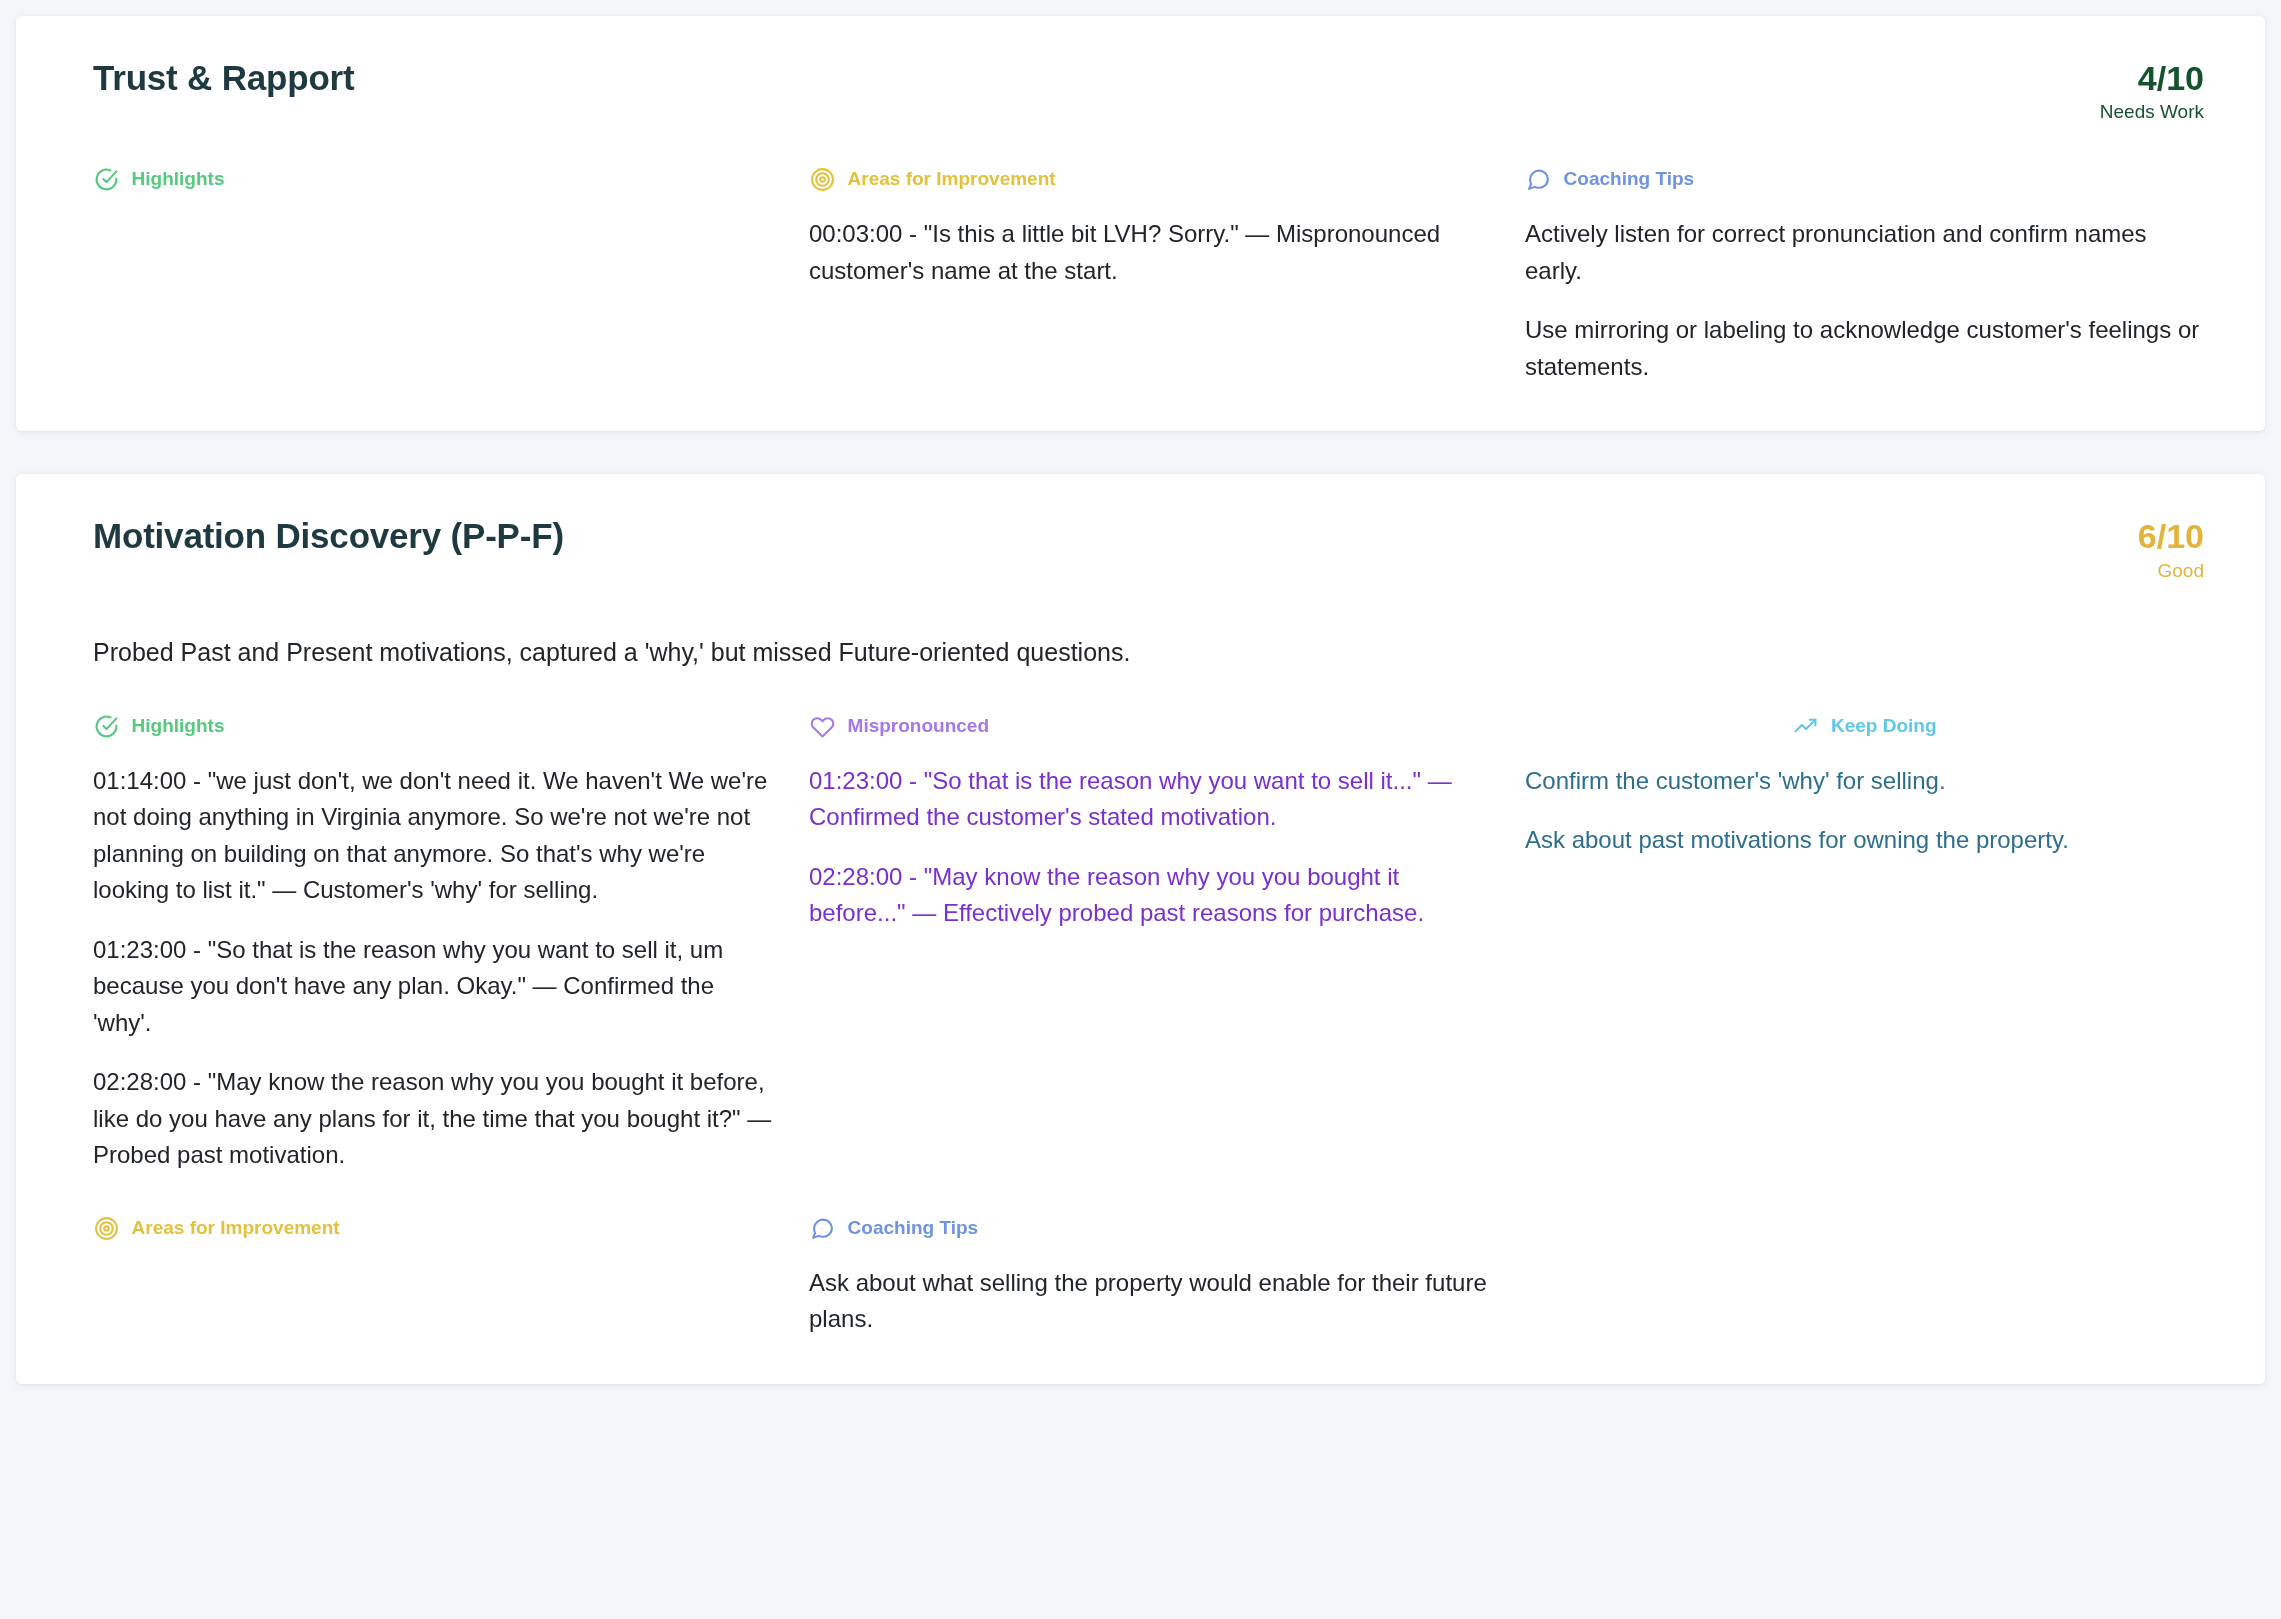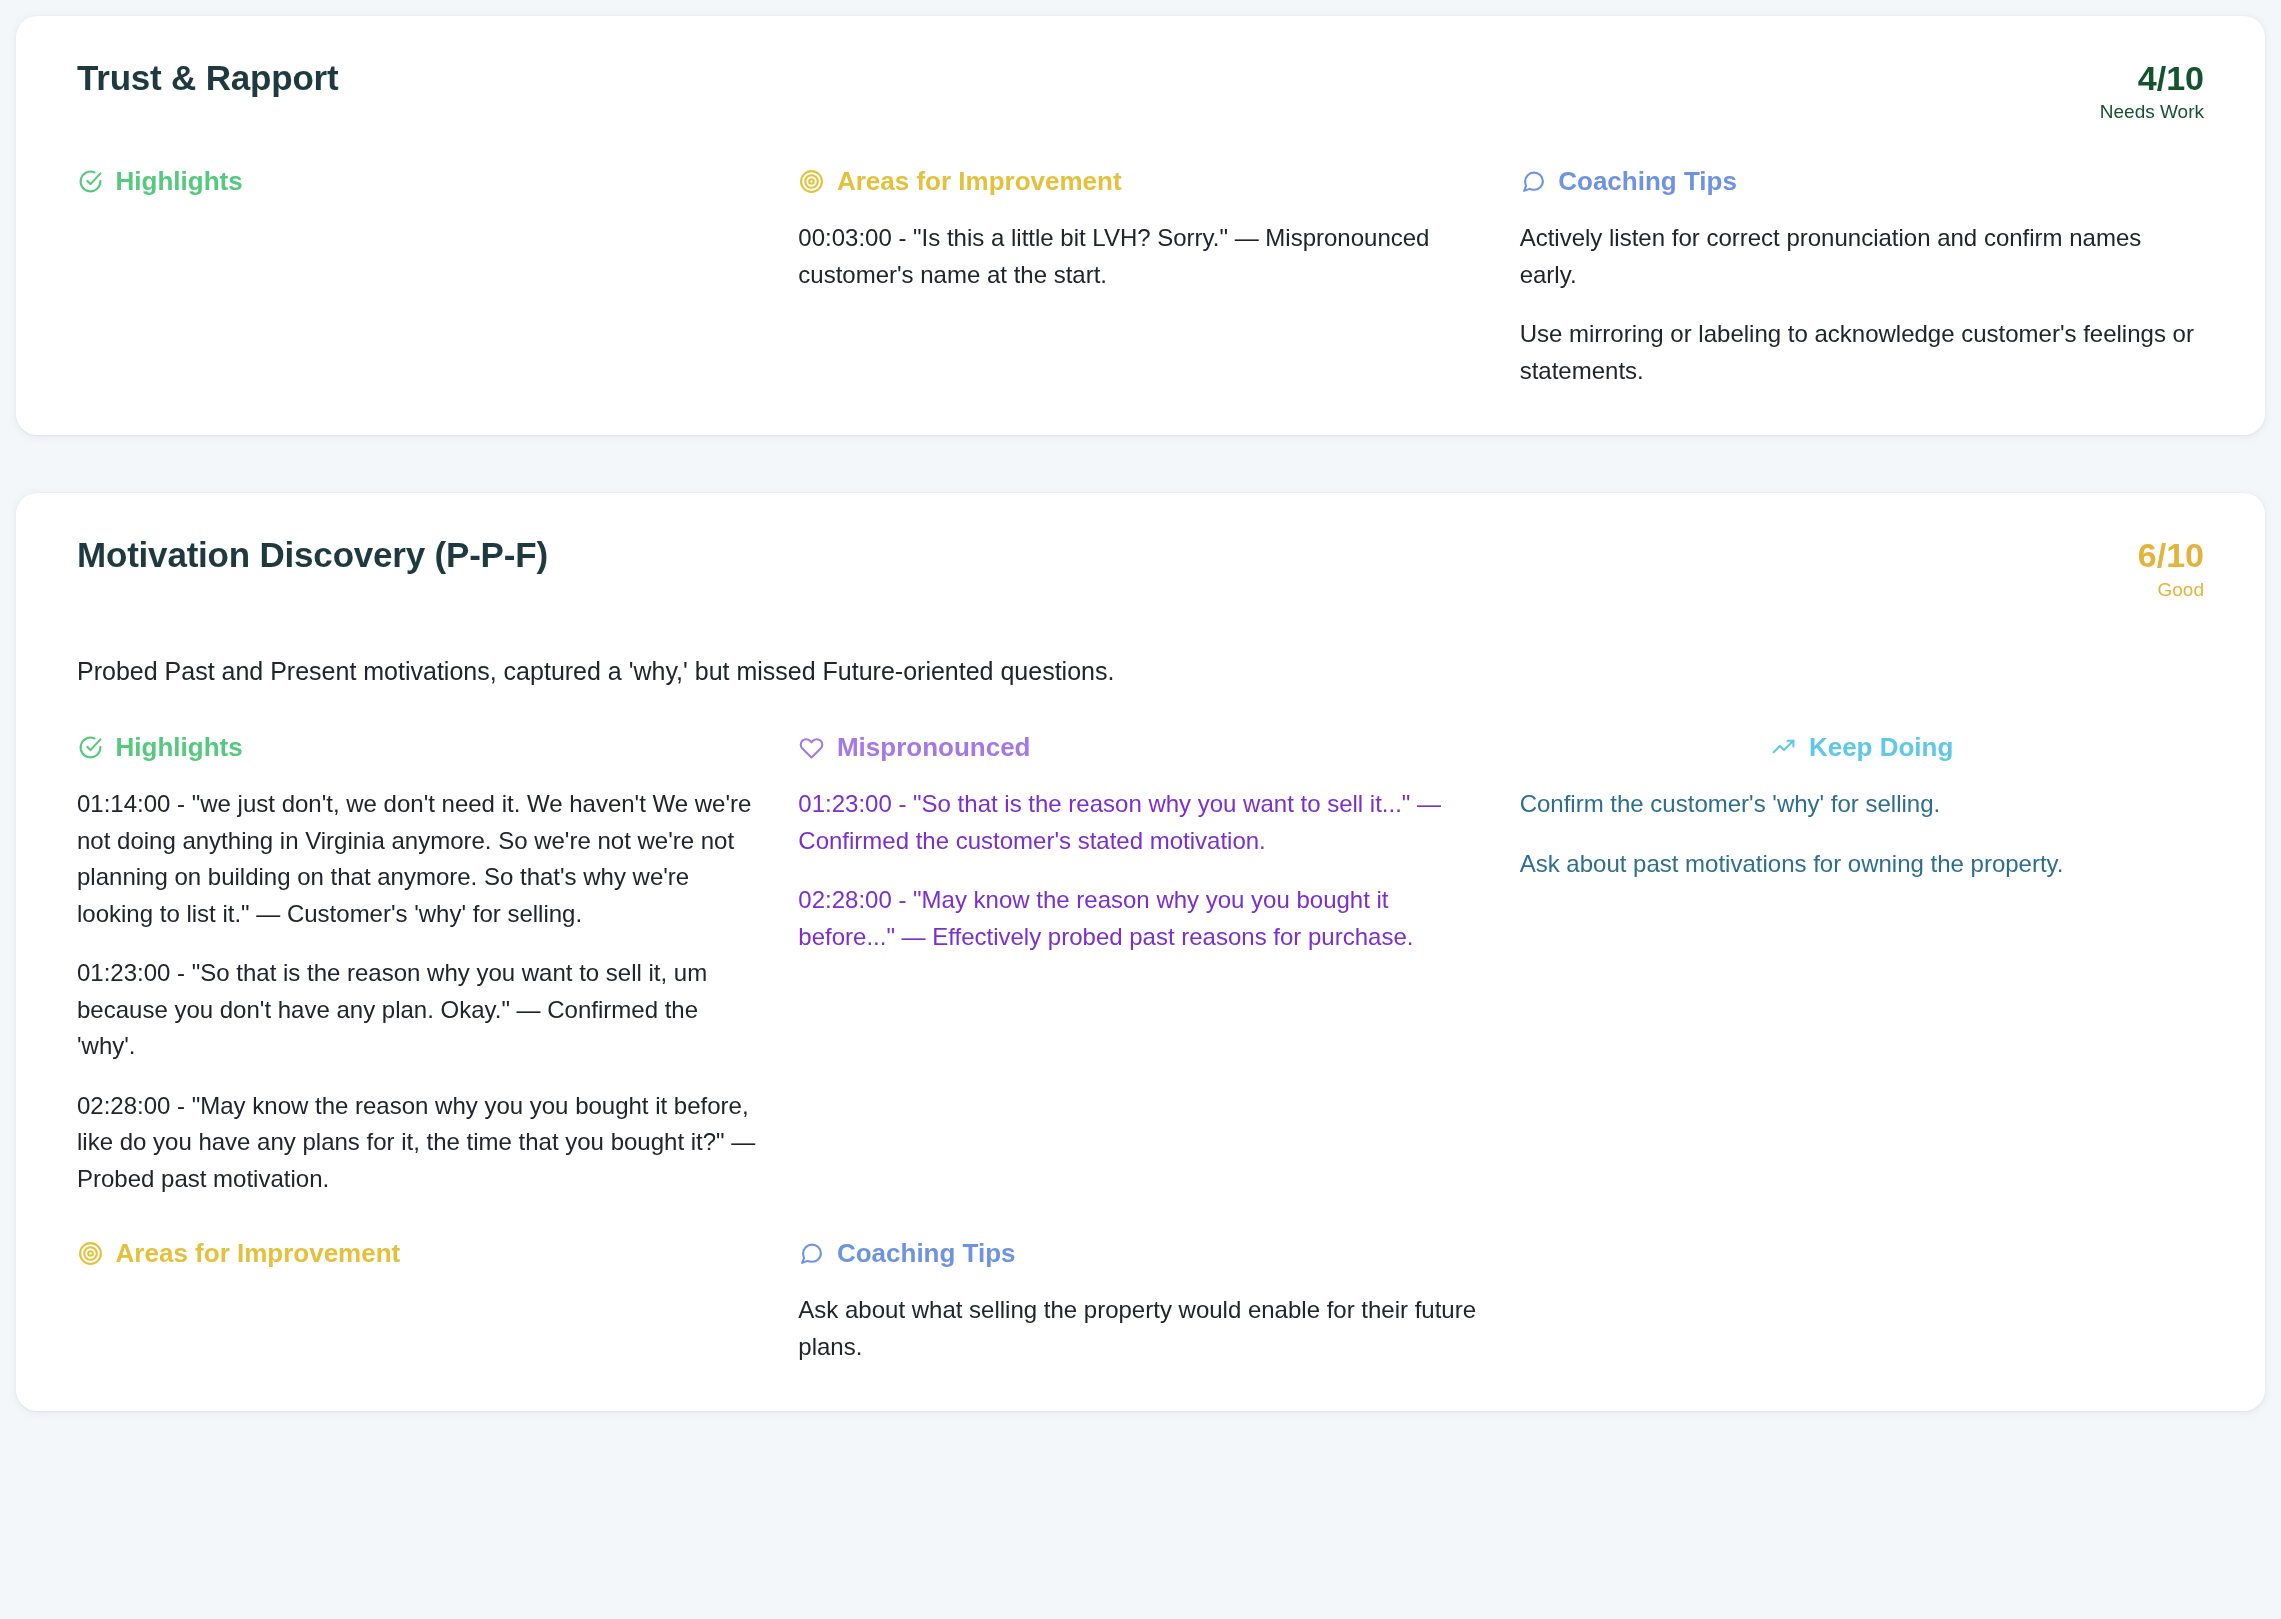--- a/index.html
+++ b/index.html
@@ -12,24 +12,24 @@
     -webkit-font-smoothing: antialiased;
   }
   body {
     width: 2281px;
     min-height: 1619px;
     padding: 16px 16px 0 16px;
   }
 
   .card {
     background: #ffffff;
-    border-radius: 21px;
+    border-radius: 6px;
     box-shadow: 0 1.8px 9px rgba(27, 52, 79, 0.07), 0 0.9px 1.8px rgba(27, 52, 79, 0.05);
-    padding: 41px 61px 46px 61px;
-    margin-bottom: 58px;
+    padding: 41px 61px 46px 77px;
+    margin-bottom: 43px;
     position: relative;
   }
 
   .card-head {
     display: flex;
     align-items: flex-start;
     justify-content: space-between;
     gap: 36px;
   }
 
@@ -79,21 +79,21 @@
     column-gap: 37px;
     margin-top: 41px;
   }
 
   .col { min-width: 0; }
 
   .col-head {
     display: flex;
     align-items: center;
     gap: 11.6px;
-    font-size: 26px;
+    font-size: 19px;
     font-weight: bold;
     line-height: 1.2;
     margin-bottom: 23px;
     white-space: nowrap;
   }
   .col-head .ico {
     display: inline-flex;
     align-items: center;
     justify-content: center;
     width: 27px;

